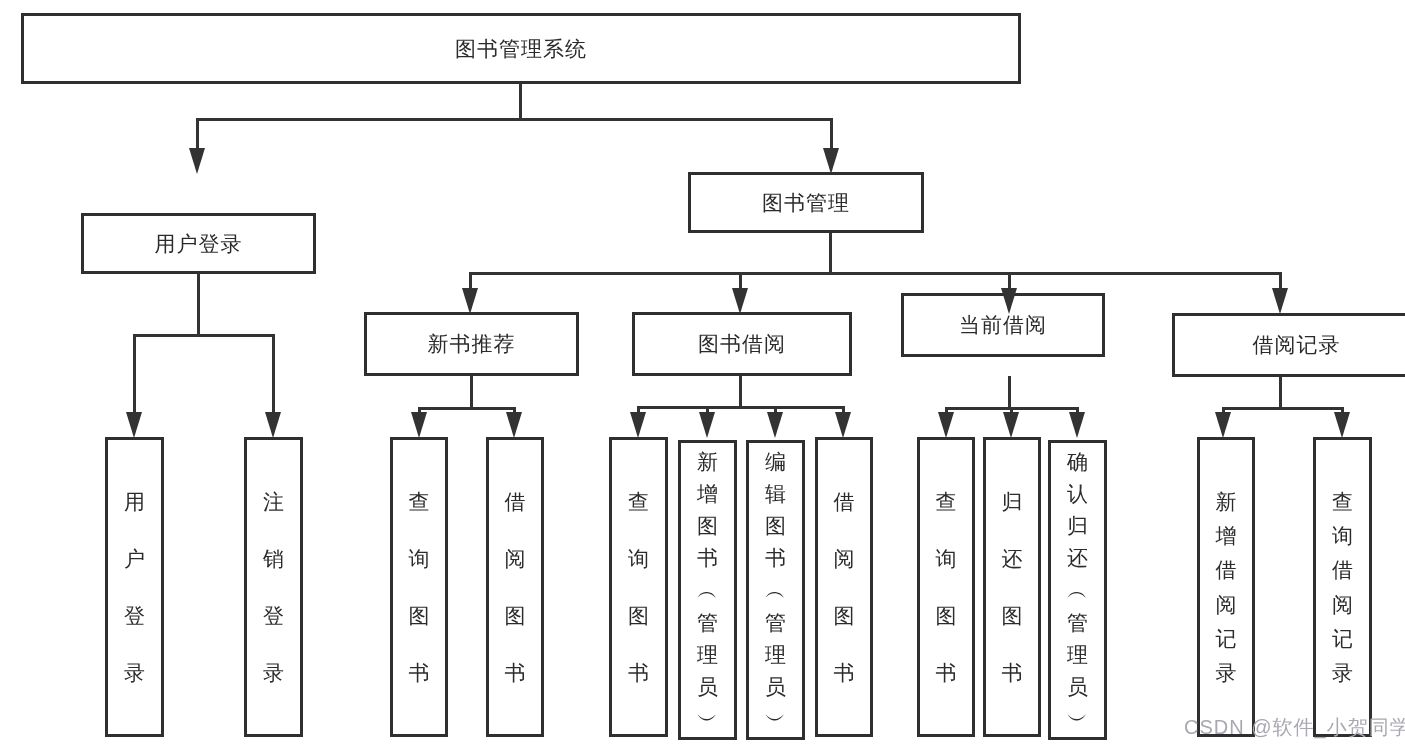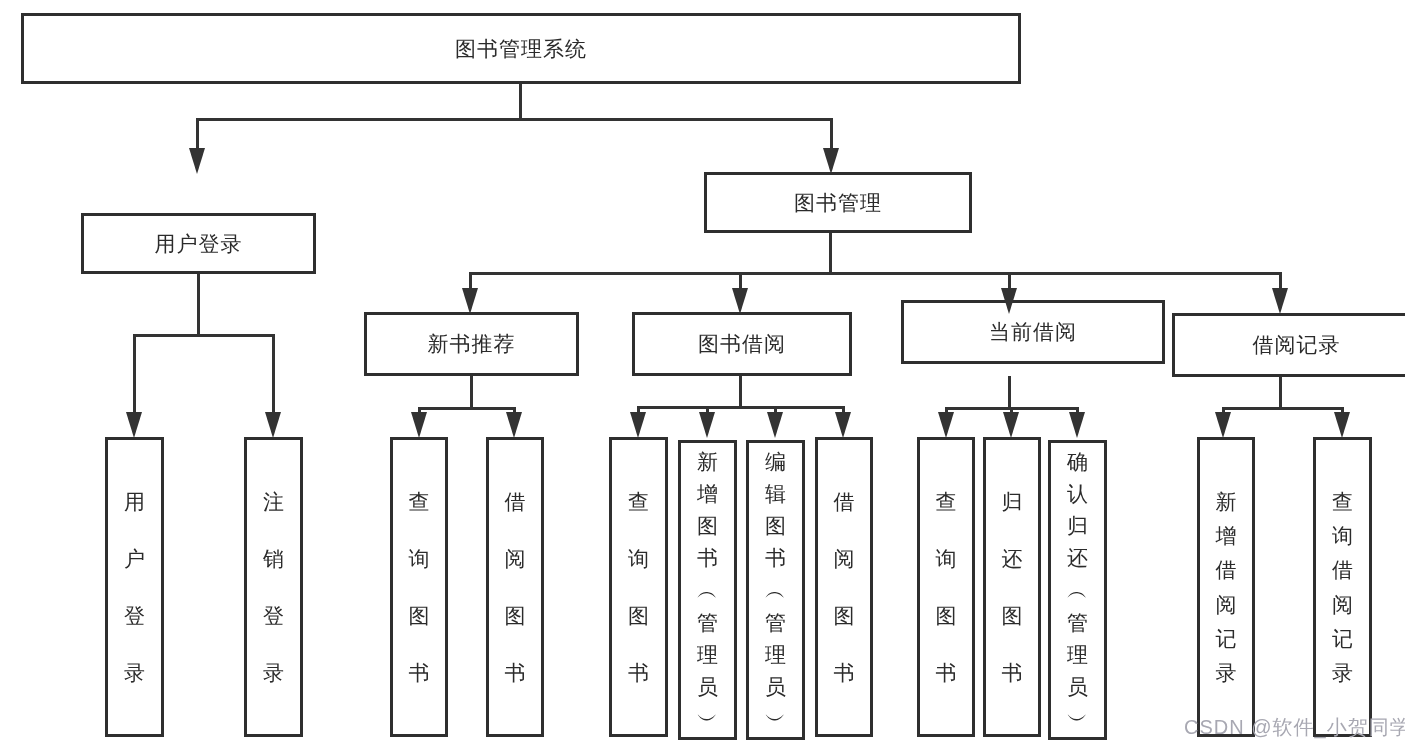--- a/index.html
+++ b/index.html
@@ -101,27 +101,27 @@
     <div class="vline" style="left:1222px; top:407px; height:8px;"></div>
     <div class="arrow" style="left:1215px; top:412px;"></div>
     <div class="vline" style="left:1341px; top:407px; height:8px;"></div>
     <div class="arrow" style="left:1334px; top:412px;"></div>
   </div>
 
   <div class="box" style="left:21px; top:13px; width:1000px; height:71px;">图书管理系统</div>
 
   <div class="box" style="left:81px; top:172px; width:235px; height:61px;margin-top:41px;">用户登录</div>
 
-  <div class="box" style="left:704px; top:172px; width:268px; height:61px;">图书管理</div>
+  <div class="box" style="left:688px; top:172px; width:236px; height:61px;">图书管理</div>
 
   <div class="box" style="left:364px; top:312px; width:215px; height:64px;">新书推荐</div>
 
   <div class="box" style="left:632px; top:312px; width:220px; height:64px;">图书借阅</div>
 
-  <div class="box" style="left:901px; top:300px; width:264px; height:64px;">当前借阅</div>
+  <div class="box" style="left:901px; top:293px; width:204px; height:64px;">当前借阅</div>
 
   <div class="box" style="left:1172px; top:313px; width:249px; height:64px;">借阅记录</div>
 
   <div class="vbox" style="left:105px; top:437px; width:59px; height:300px;">
     <div class="vtext" style="height: 192px;">
         <span>用</span>
         <span>户</span>
         <span>登</span>
         <span>录</span>
       </div>

